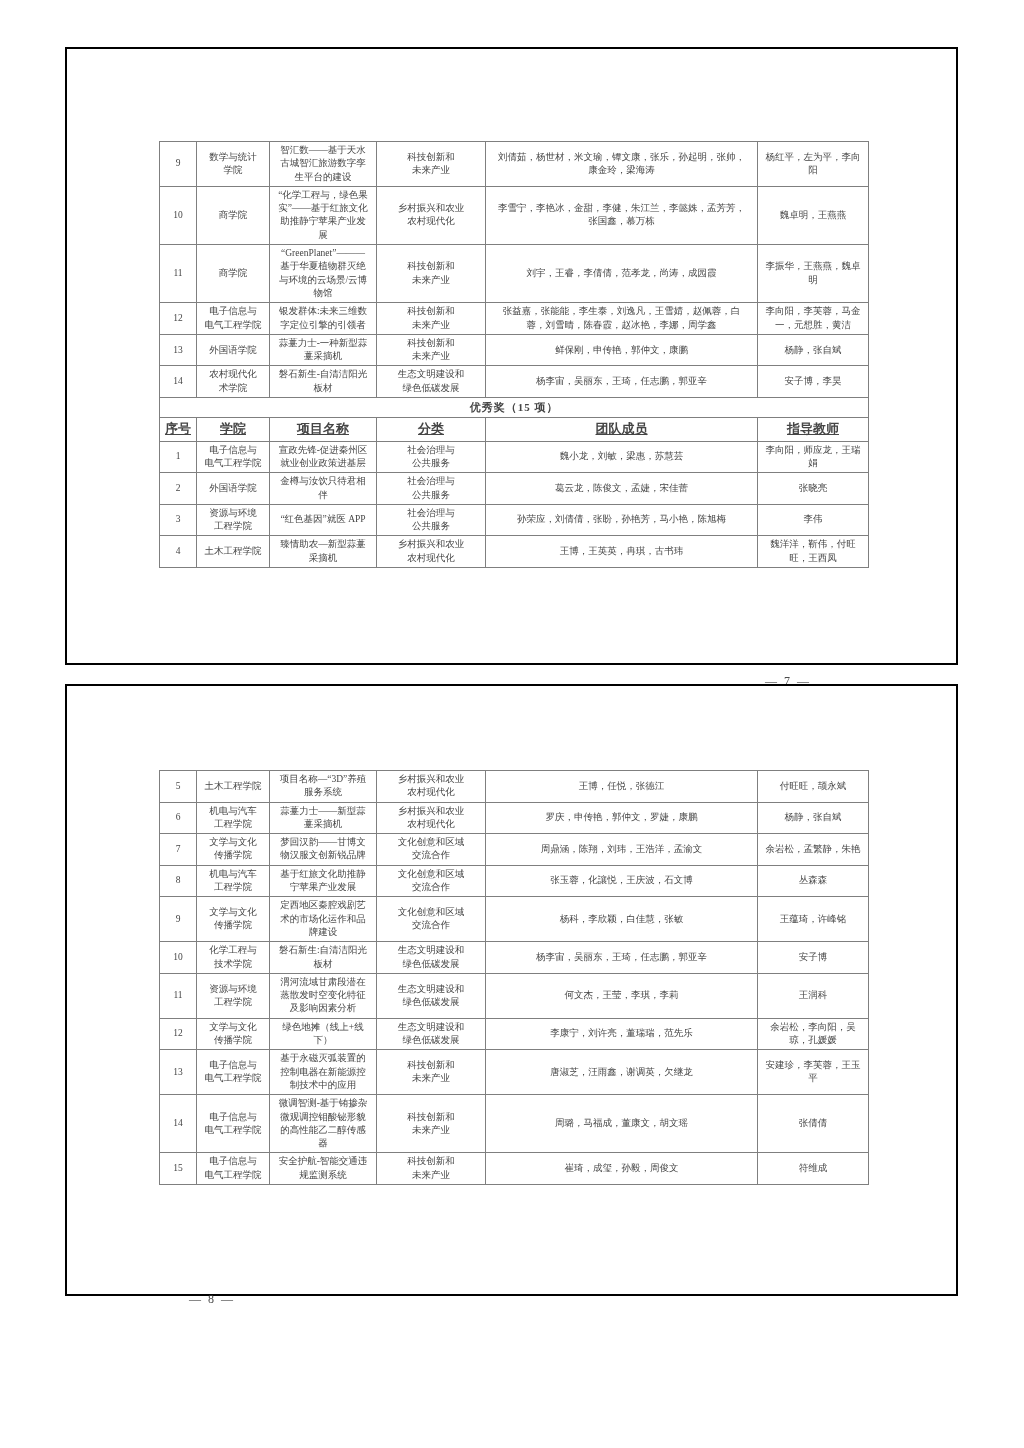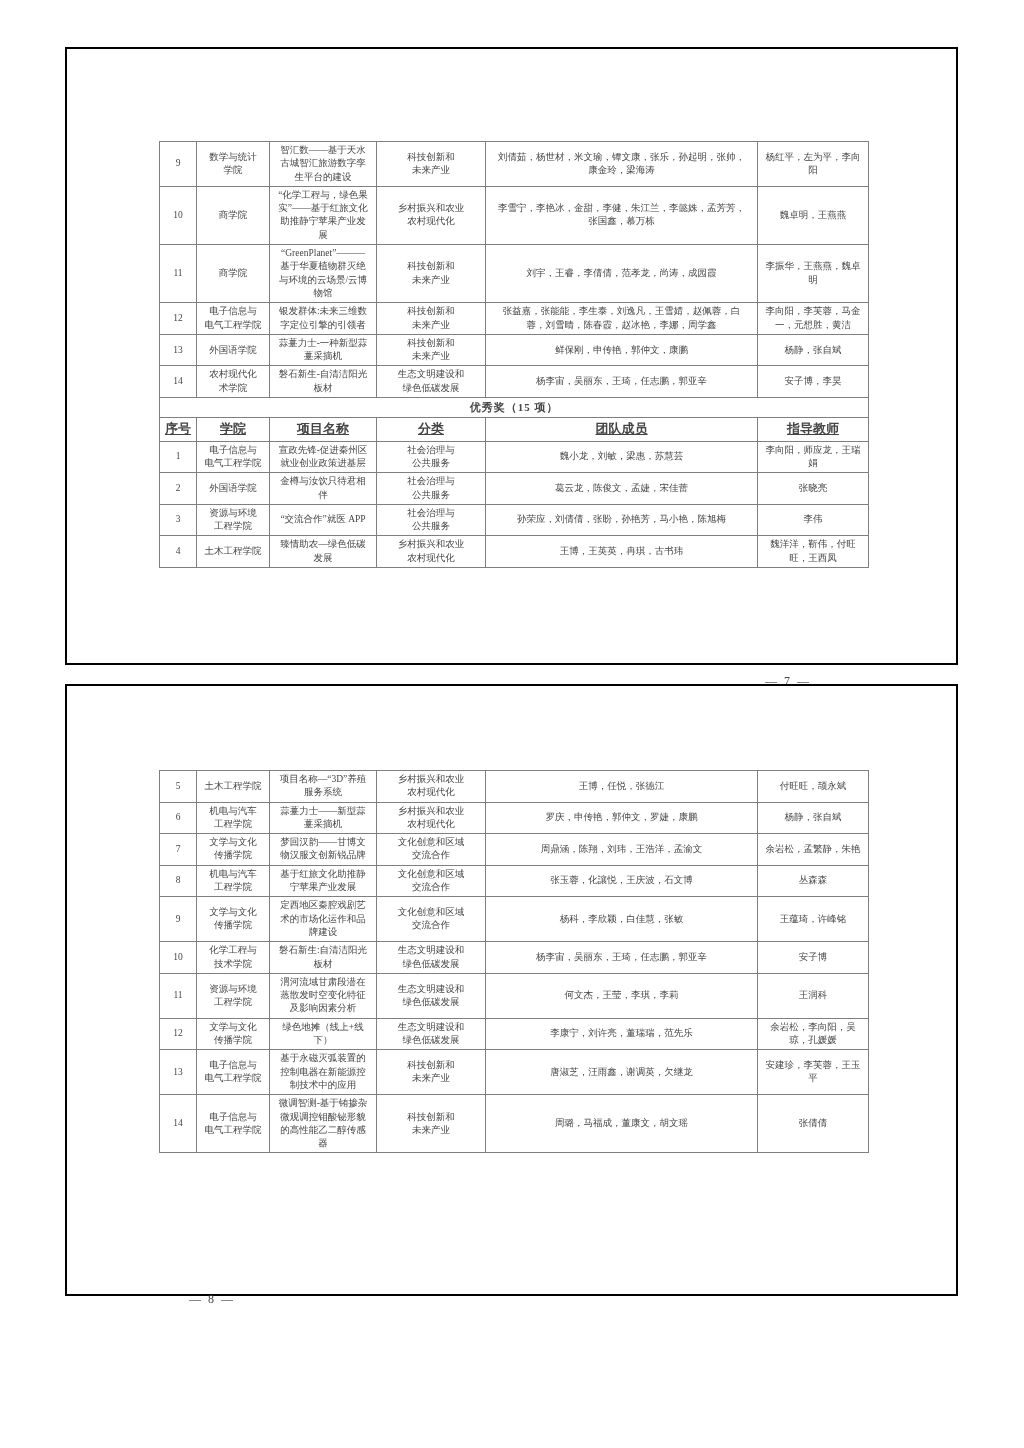--- a/index.html
+++ b/index.html
@@ -129,30 +129,30 @@
               <td class="col-project">金樽与汝饮只待君相伴</td>
               <td class="col-category">社会治理与
 公共服务</td>
               <td class="col-members">葛云龙，陈俊文，孟婕，宋佳蕾</td>
               <td class="col-advisors">张晓亮</td>
             </tr>
             <tr>
               <td class="col-seq">3</td>
               <td class="col-college">资源与环境
 工程学院</td>
-              <td class="col-project">“交流合作”就医 APP</td>
+              <td class="col-project">“红色基因”就医 APP</td>
               <td class="col-category">社会治理与
 公共服务</td>
               <td class="col-members">孙荣应，刘倩倩，张盼，孙艳芳，马小艳，陈旭梅</td>
               <td class="col-advisors">李伟</td>
             </tr>
             <tr>
               <td class="col-seq">4</td>
               <td class="col-college">土木工程学院</td>
-              <td class="col-project">臻情助农—绿色低碳发展</td>
+              <td class="col-project">臻情助农—新型蒜薹采摘机</td>
               <td class="col-category">乡村振兴和农业
 农村现代化</td>
               <td class="col-members">王博，王英英，冉琪，古书玮</td>
               <td class="col-advisors">魏洋洋，靳伟，付旺旺，王西凤</td>
             </tr>
           </tbody>
       </table>
       <div class="page-number" id="page-num-7">— 7 —</div>
     </div>
   </div>
@@ -261,19 +261,29 @@
             <tr>
               <td class="col-seq">14</td>
               <td class="col-college">电子信息与
 电气工程学院</td>
               <td class="col-project">微调智测-基于铕掺杂微观调控钼酸铋形貌的高性能乙二醇传感器</td>
               <td class="col-category">科技创新和
 未来产业</td>
               <td class="col-members">周璐，马福成，董康文，胡文瑶</td>
               <td class="col-advisors">张倩倩</td>
             </tr>
+            <tr>
+              <td class="col-seq">15</td>
+              <td class="col-college">电子信息与
+电气工程学院</td>
+              <td class="col-project">安全护航-智能交通违规监测系统</td>
+              <td class="col-category">科技创新和
+未来产业</td>
+              <td class="col-members">崔琦，成玺，孙毅，周俊文</td>
+              <td class="col-advisors">符维成</td>
+            </tr>
           </tbody>
       </table>
       <div class="page-number" id="page-num-8">— 8 —</div>
     </div>
   </div>
 
 </div>
 
 </body></html>

